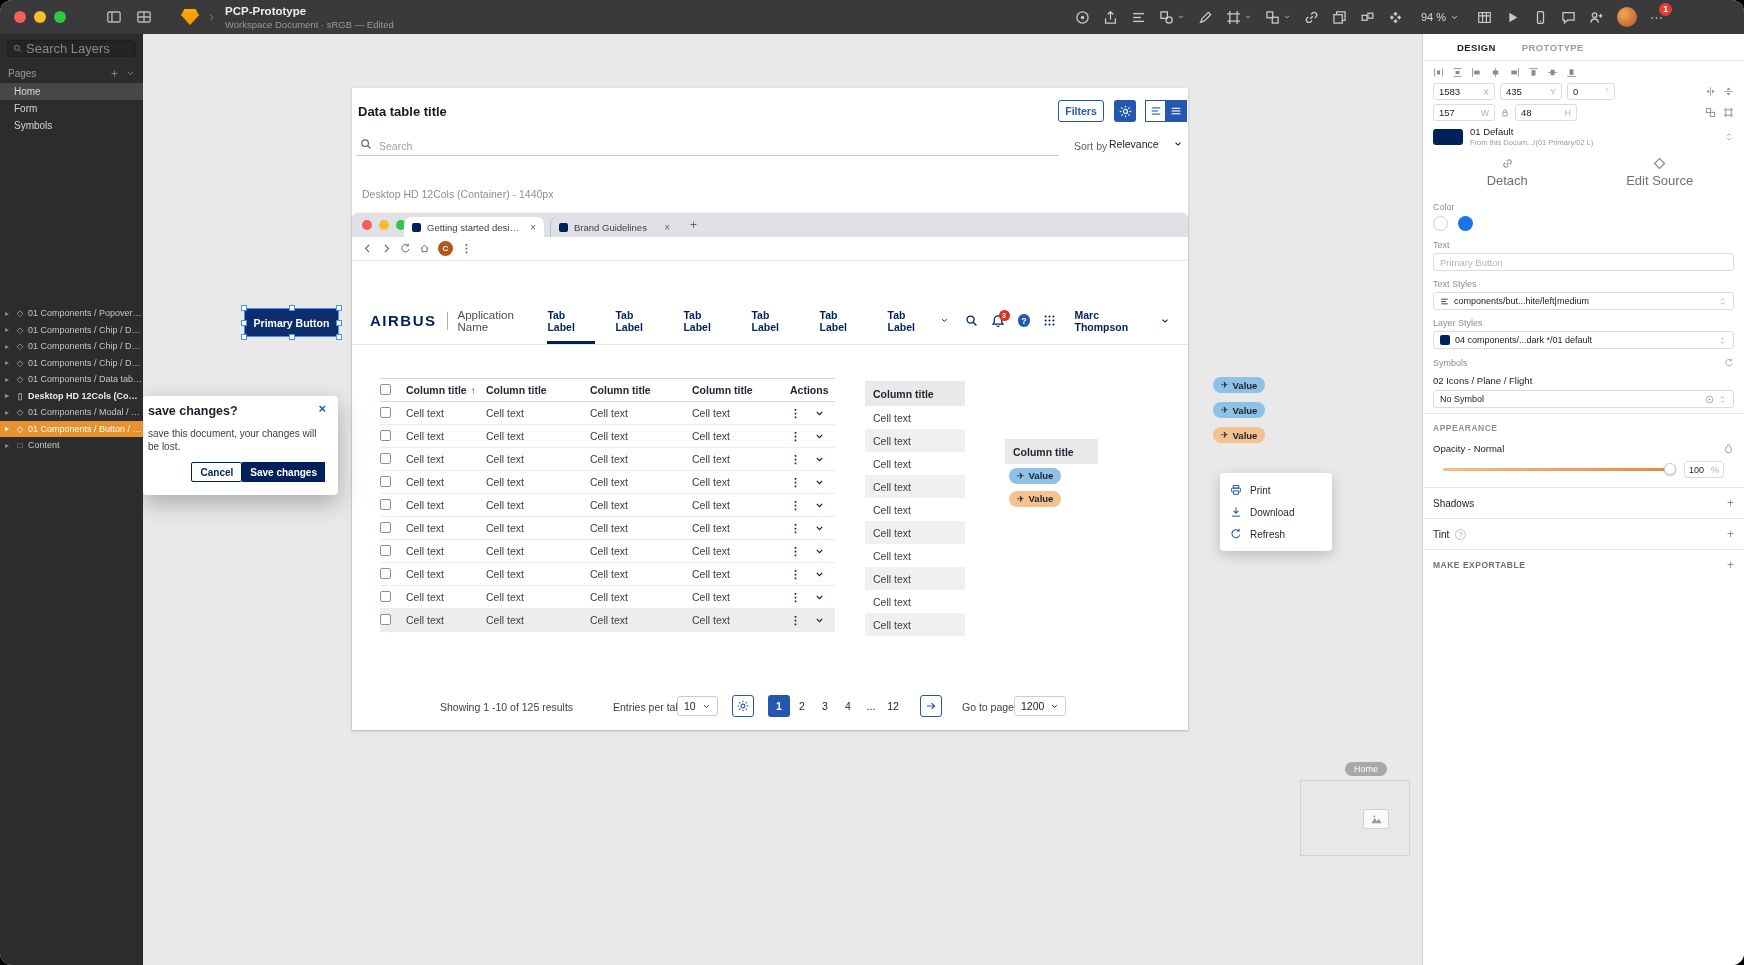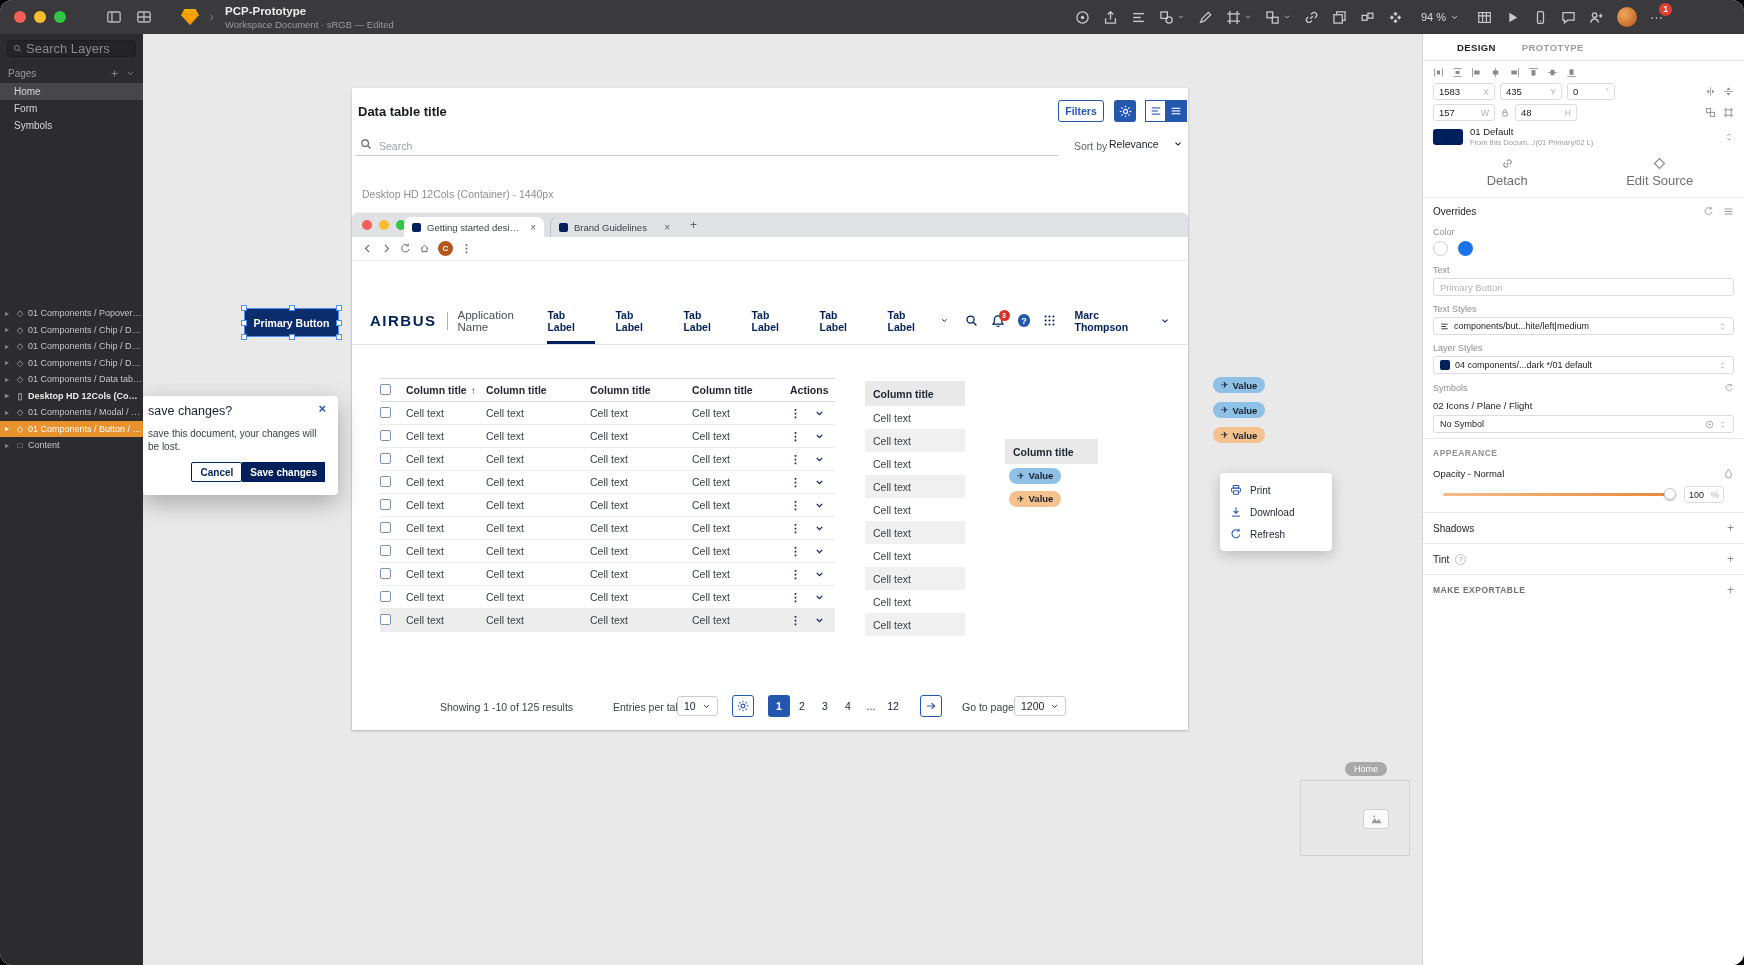--- a/index.html
+++ b/index.html
@@ -121,21 +121,21 @@
 .pg-gear{position:absolute;left:380px;top:2px;width:22px;height:22px;border:1px solid var(--blue,#2458AF);border-radius:3px;color:var(--blue,#2458AF);display:flex;align-items:center;justify-content:center;background:#fff}
 .pg-page{position:absolute;top:2px;width:22px;height:22px;display:flex;align-items:center;justify-content:center;font-size:10.5px;color:#17202a;border-radius:3px}
 .pg-page.active{background:var(--blue,#2458AF);color:#fff;font-weight:700}
 .pg-arrow{position:absolute;left:568px;top:2px;width:22px;height:22px;border:1px solid var(--blue,#2458AF);border-radius:3px;color:var(--blue,#2458AF);display:flex;align-items:center;justify-content:center;background:#fff}
 
 
 .ctx-menu{position:absolute;left:1077px;top:439px;width:112px;background:#fff;border-radius:4px;box-shadow:0 4px 14px rgba(0,0,0,.2);padding:6px 0;z-index:5}
 .ctx-item{height:22px;display:flex;align-items:center;gap:8px;padding:0 10px;font-size:10px;color:#1d2430}
 .ctx-item .ci{color:var(--blue,#2458AF);display:flex}
 .modal{position:absolute;left:0;top:362px;width:195px;height:99px;background:#fff;border-radius:4px;box-shadow:0 8px 24px rgba(0,0,0,.28);z-index:6}
-.modal-title{position:absolute;left:5px;top:8px;font-size:12.5px;font-weight:400;color:#17202a}
+.modal-title{position:absolute;left:5px;top:8px;font-size:12.5px;font-weight:700;color:#17202a}
 .modal-close{position:absolute;right:12px;top:5px;color:var(--blue,#2458AF);font-size:13px;font-weight:700}
 .modal-body{position:absolute;left:5px;top:32px;font-size:10px;color:#3a3f44;width:182px;line-height:1.25}
 .modal-btns{position:absolute;right:13px;bottom:13px;display:flex;}
 .btn-outline{height:20px;padding:0 8px;border:1px solid var(--navy,#00205B);color:var(--navy,#00205B);font-size:10px;display:flex;align-items:center;border-radius:2px;background:#fff;font-weight:700}
 .btn-solid{height:20px;padding:0 8px;background:var(--navy,#00205B);color:#fff;font-size:10px;display:flex;align-items:center;border-radius:0;font-weight:700}
 .pb-wrap{position:absolute;left:102px;top:275px;width:93px;height:27px;z-index:4}
 .pb{width:100%;height:100%;background:#0B2D6B;color:#fff;font-size:10.5px;font-weight:700;display:flex;align-items:center;justify-content:center}
 .sel-box{position:absolute;inset:-1px;border:1px solid var(--selection,#4A90F7);pointer-events:none}
 .handle{position:absolute;width:6px;height:6px;background:#fff;border:1px solid var(--selection,#4A90F7)}
 .h-tl{left:-4px;top:-4px}.h-tc{left:calc(50% - 3px);top:-4px}.h-tr{right:-4px;top:-4px}
@@ -1069,40 +1069,20 @@
       <span class="sym-btn">
         <span>
             <svg width="13" height="13" viewBox="0 0 14 14">
               <path d="M7 1.6 12.4 7 7 12.4 1.6 7z" fill="none" stroke="currentColor" stroke-width="1.2"></path>
             </svg>
           </span>
         <span>Edit Source</span>
       </span>
     </div>
 
-    <div class="insp-head-row">
-      <span class="lbl">Overrides</span>
-      <span class="head-ics">
-        <span>
-            <svg width="11" height="11" viewBox="0 0 14 14">
-              <path d="M11.4 7.4a4.4 4.4 0 1 1-1.1-3.9" fill="none" stroke="currentColor" stroke-width="1.2"></path>
-              <path d="M10.4 1.2v2.6H7.8" fill="none" stroke="currentColor" stroke-width="1.2"></path>
-            </svg>
-          </span>
-        <span>
-            <svg width="11" height="11" viewBox="0 0 14 14">
-              <g stroke="currentColor" stroke-width="1.3">
-                <line x1="2" y1="3.8" x2="12" y2="3.8"></line>
-                <line x1="2" y1="7" x2="12" y2="7"></line>
-                <line x1="2" y1="10.2" x2="12" y2="10.2"></line>
-              </g>
-            </svg>
-          </span>
-      </span>
-    </div>
     <div class="insp-sub-label">Color</div>
     <div class="swatches">
       <span class="swatch white"></span>
       <span class="swatch blue"></span>
     </div>
     <div class="insp-sub-label">Text</div>
     <div class="insp-field">
       <span class="ph">Primary Button</span>
     </div>
     <div class="insp-sub-label">Text Styles</div>

